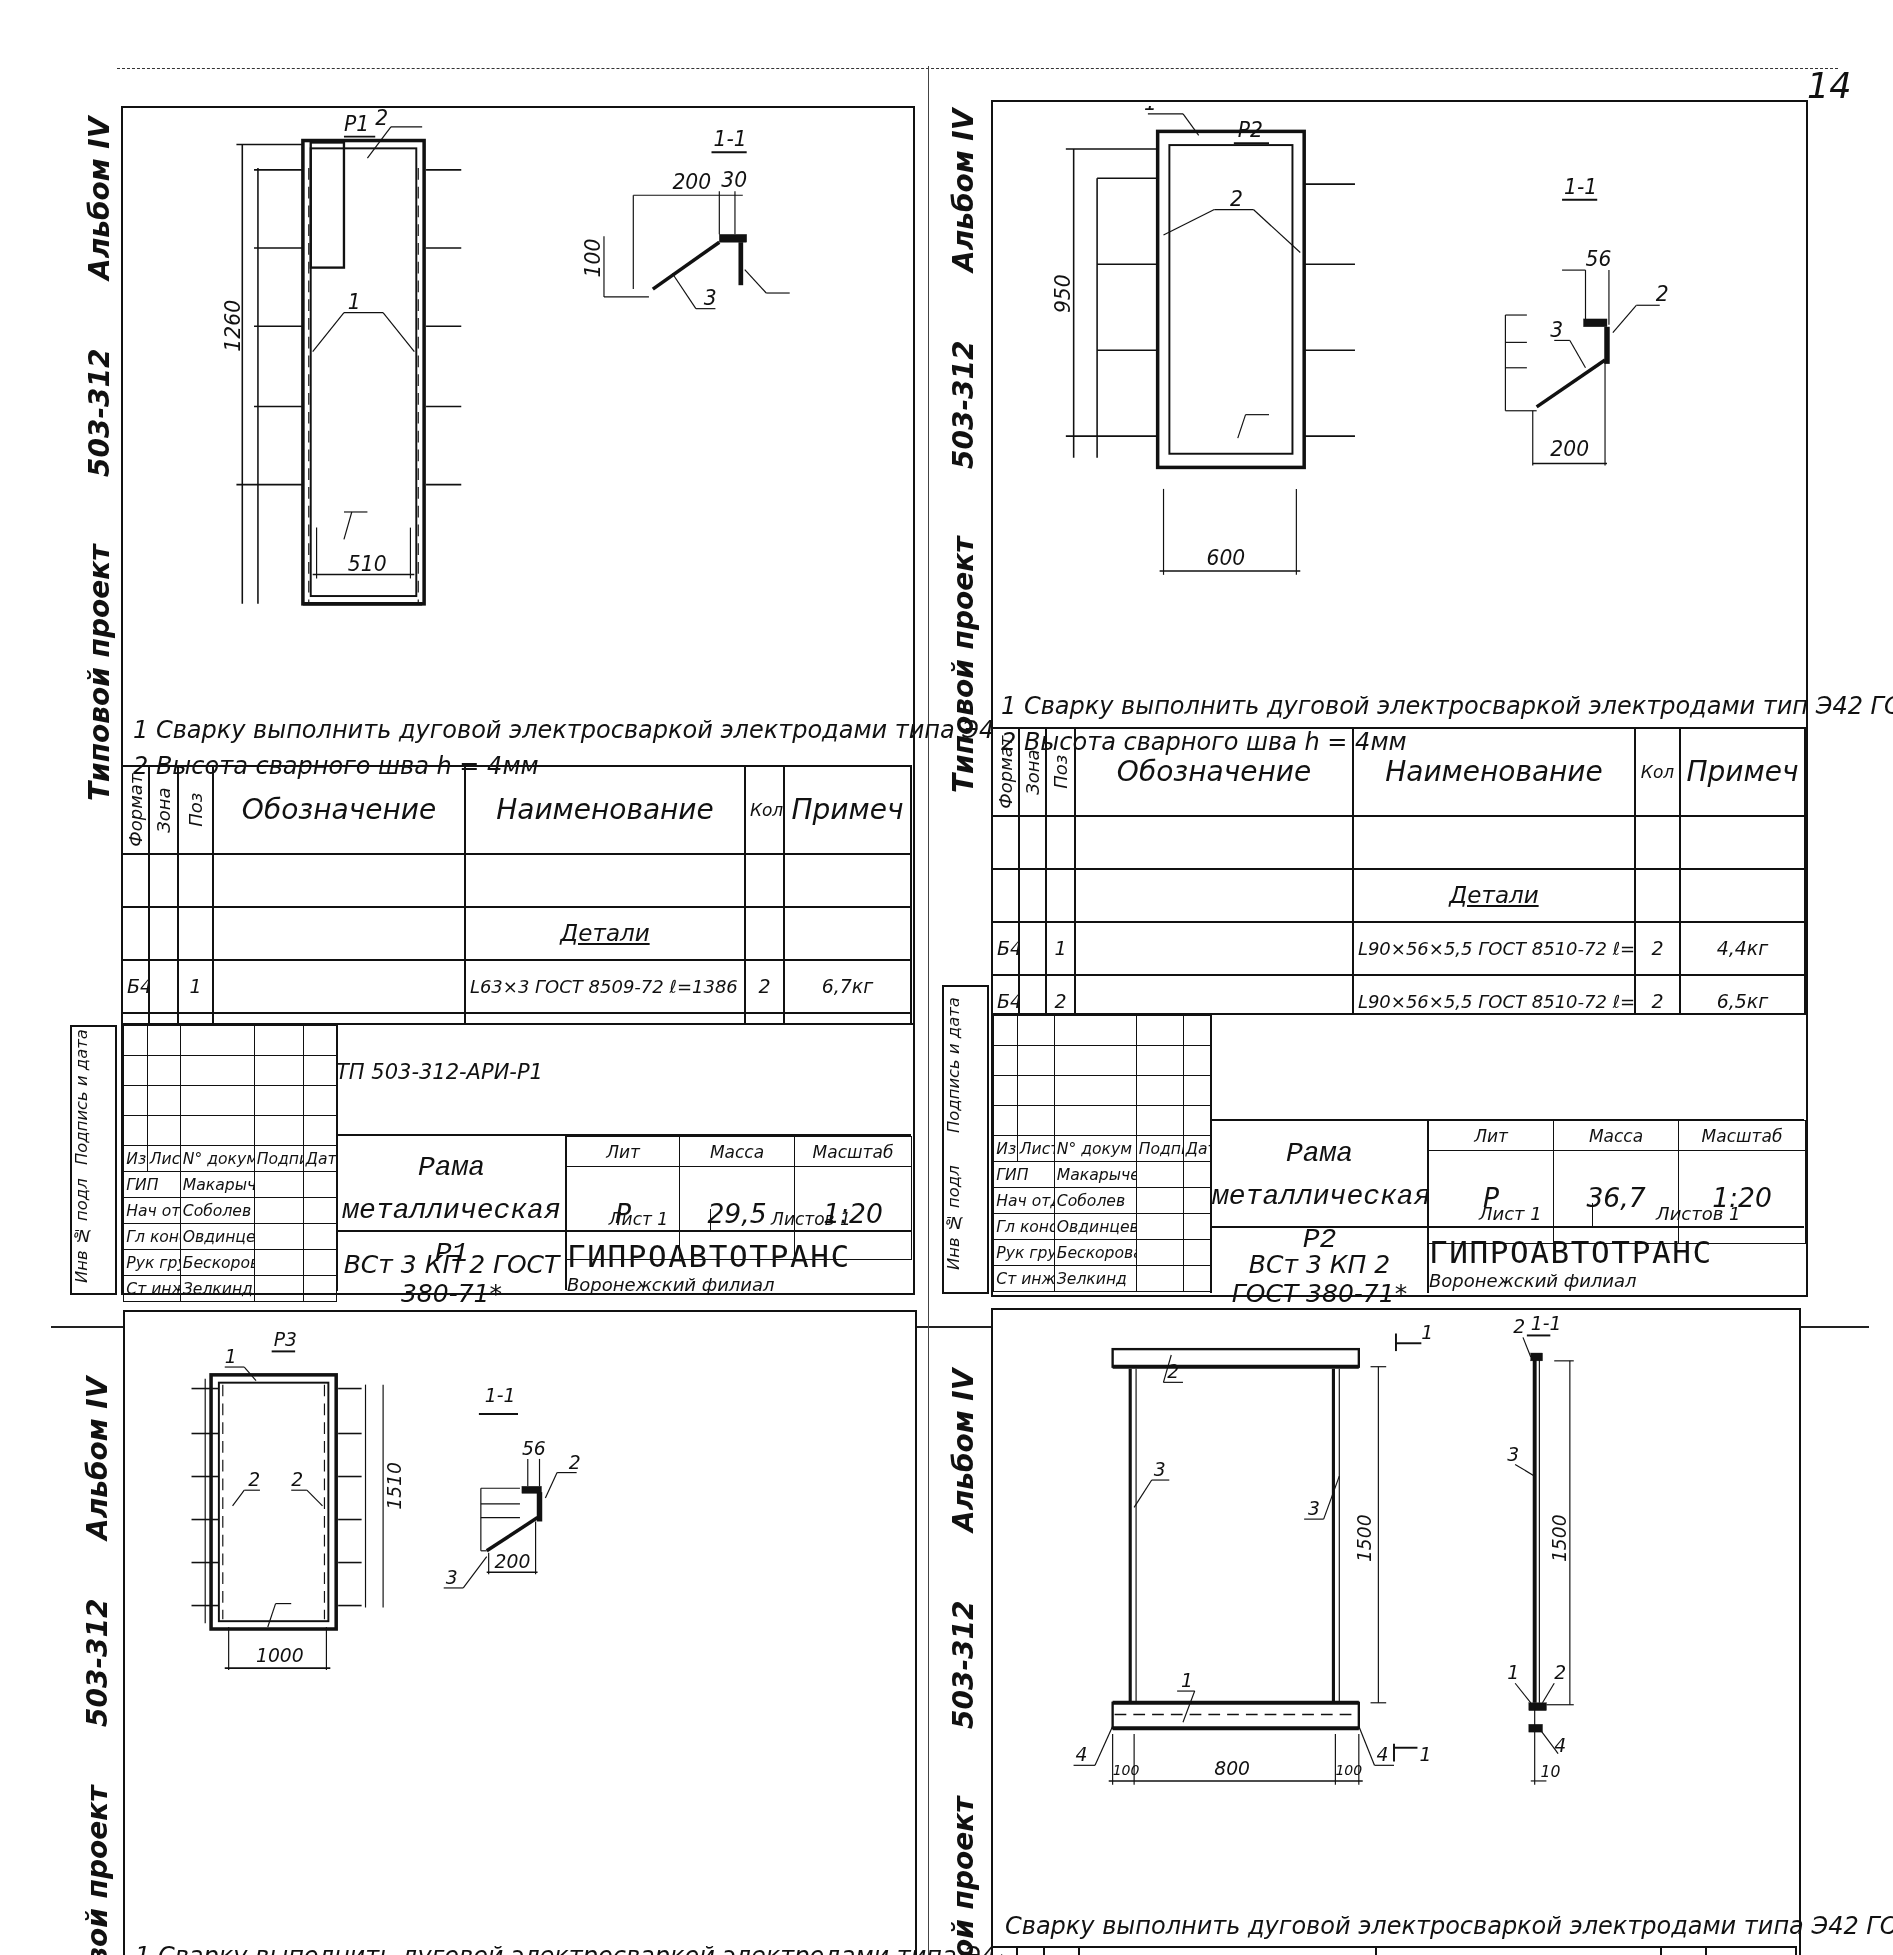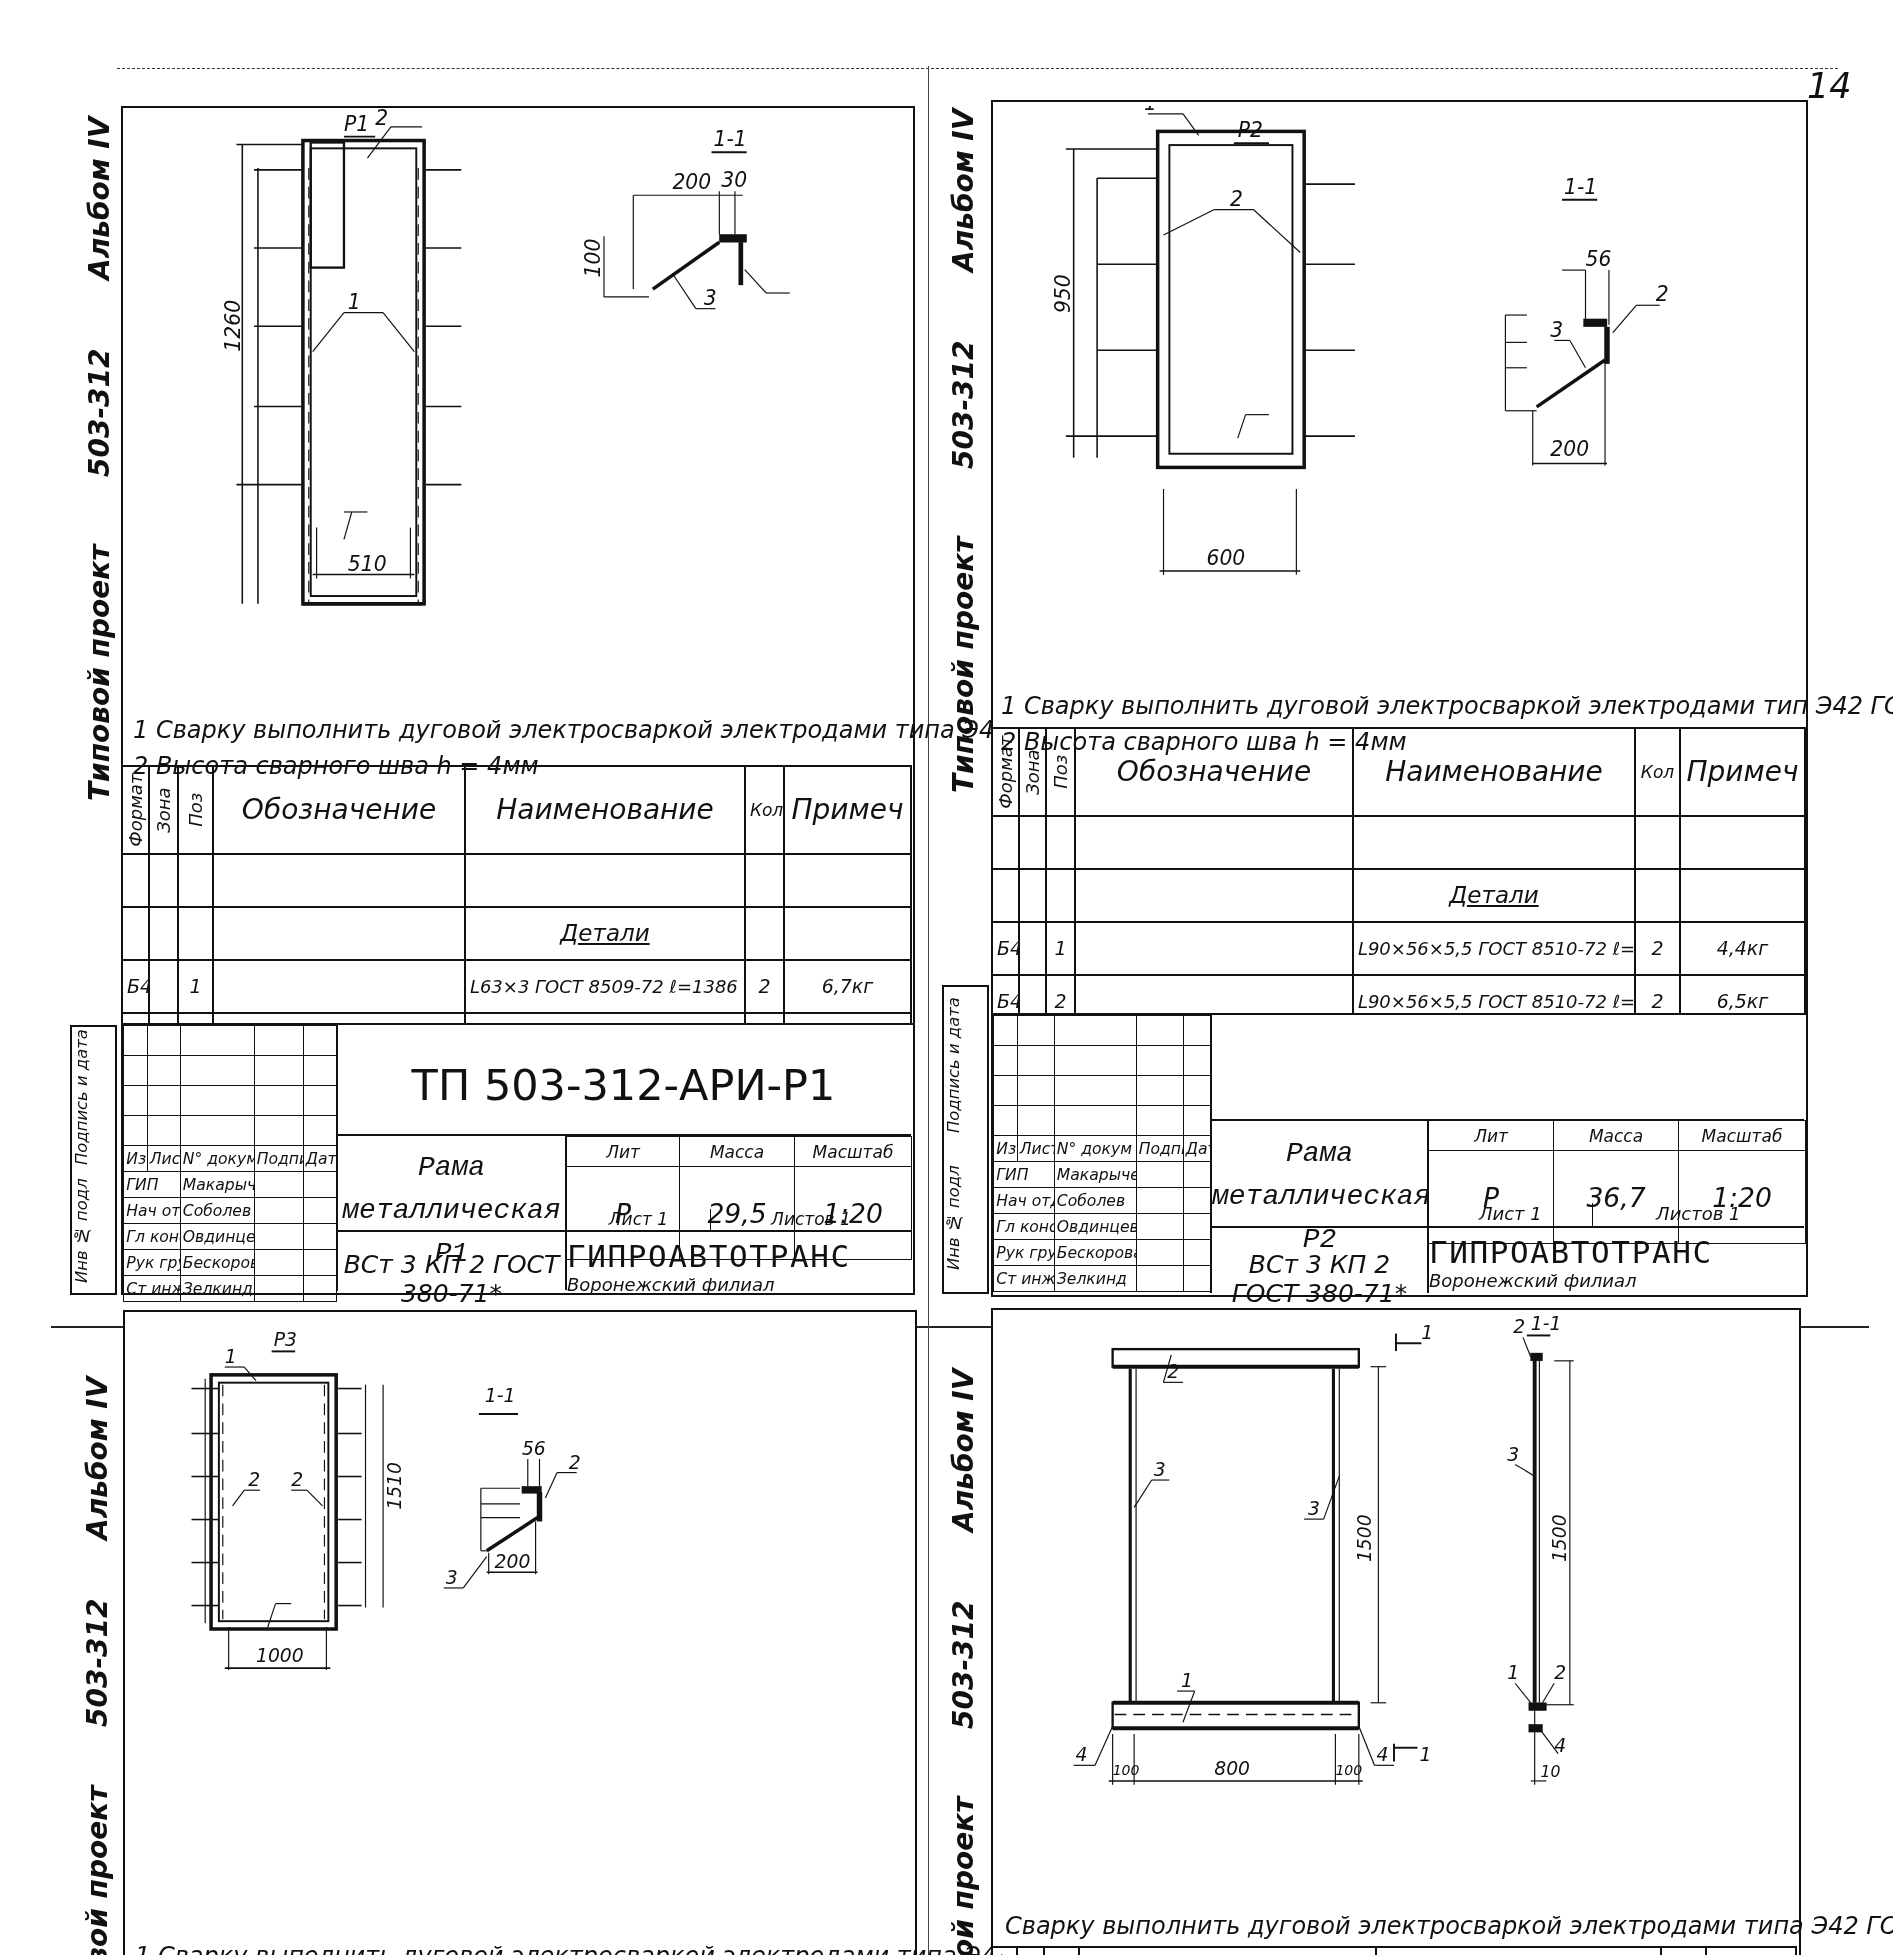--- a/index.html
+++ b/index.html
@@ -32,21 +32,21 @@
   table.spec th { font-size: 28px; height: 78px; text-align: center; vertical-align: middle; }
   table.spec th.vert { writing-mode: vertical-rl; transform: rotate(180deg); font-size: 18px; padding: 3.9px 0; }
   table.spec td { font-size: 19px; height: 51px; text-align: center; vertical-align: middle; }
   table.spec td.name { text-align: left; font-size: 18px; }
   table.spec td.section { text-decoration: underline; font-size: 23px; text-align: center; }
 
   .title-block { position: absolute; border: 2.7px solid #111; background: #fff; }
   .tb-grid { position: absolute; left: 0; top: 0; border-collapse: collapse; table-layout: fixed; }
   .tb-grid td { border: 1.6px solid #111; font-style: italic; font-size: 15.6px; height: 25px; padding: 0 2.3px; white-space: nowrap; overflow: hidden; }
   .tb-grid tr.blank td { height: 29px; }
-  .tb-doc { position: absolute; font-size: 43px; text-align: center; }
+  .tb-doc { position: absolute; font-style: italic; font-size: 21px; }
   .tb-title { position: absolute; font-style: italic; font-size: 28px; text-align: center; line-height: 43px; font-family: Liberation Mono, monospace; }
   .tb-material { position: absolute; font-style: italic; font-size: 25px; text-align: center; }
   .tb-cells { position: absolute; border-collapse: collapse; table-layout: fixed; }
   .tb-cells td { border: 1.6px solid #111; font-style: italic; text-align: center; white-space: nowrap; overflow: hidden; }
   .tb-cells td.h { font-size: 17px; height: 27px; }
   .tb-cells td.v { font-size: 26.6px; height: 90px; }
   .tb-org { position: absolute; text-align: left; }
   .tb-org .org-name { font-size: 31px; letter-spacing: 1.6px; font-family: "DejaVu Sans Mono", monospace; }
   .tb-org .org-branch { font-size: 18px; font-style: italic; }
   .left-stamp { position: absolute; border: 2.3px solid #111; }

